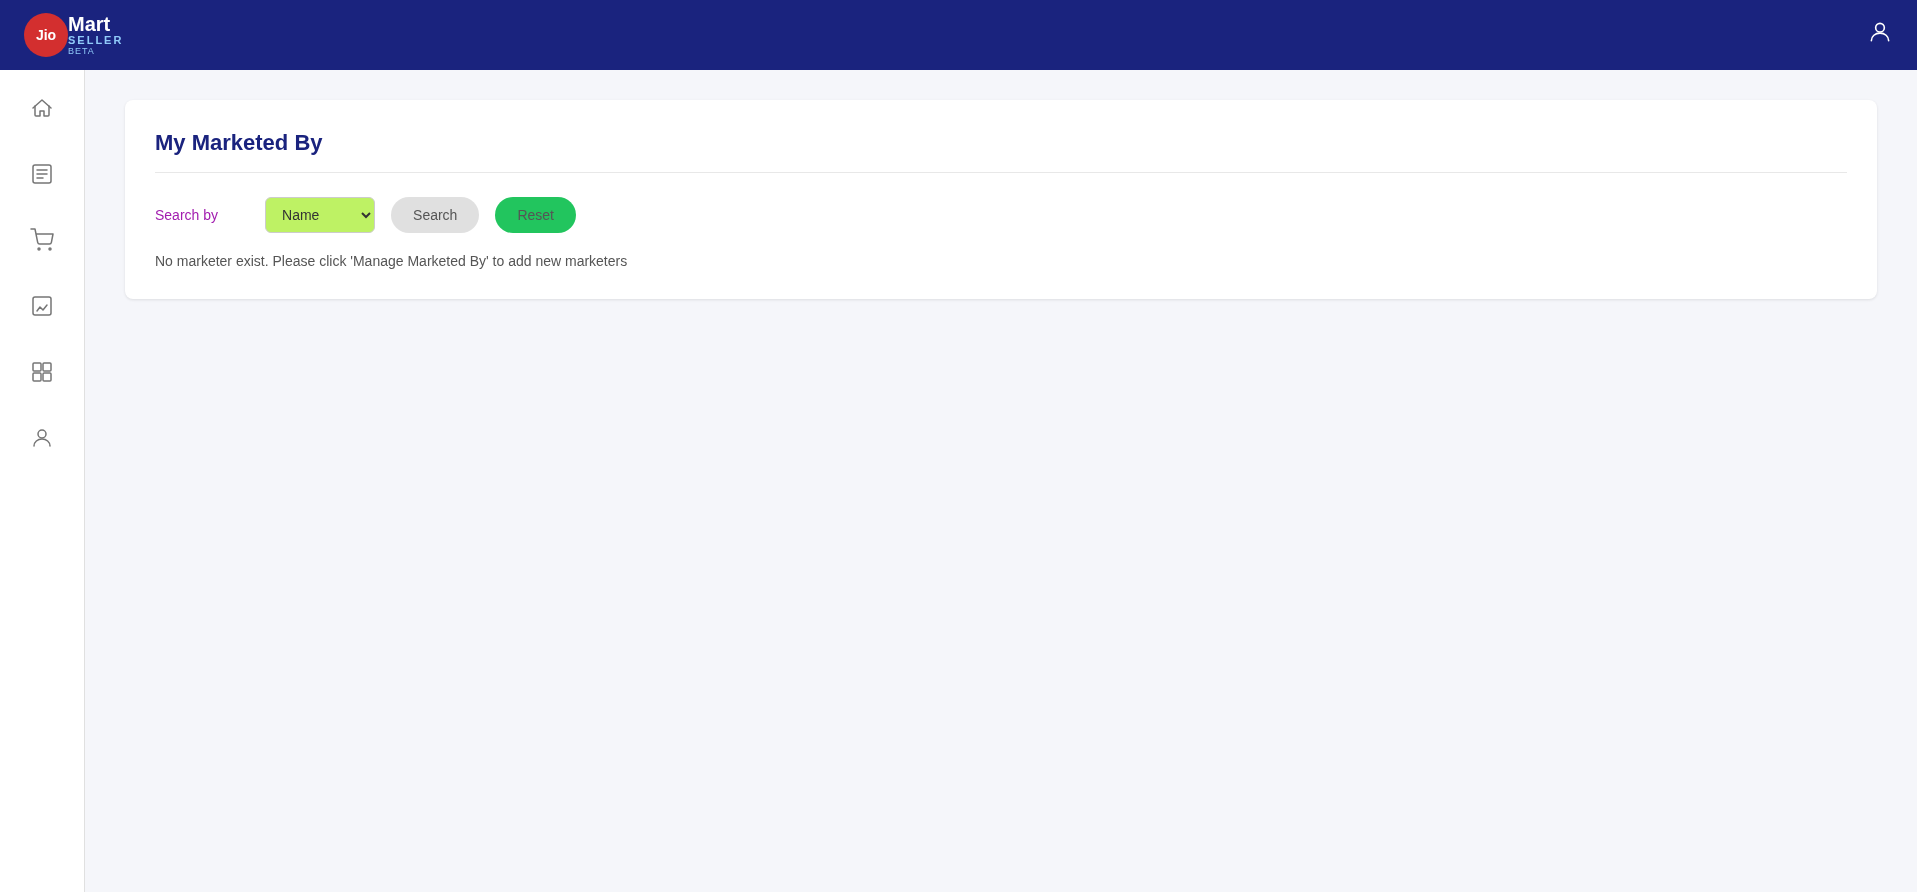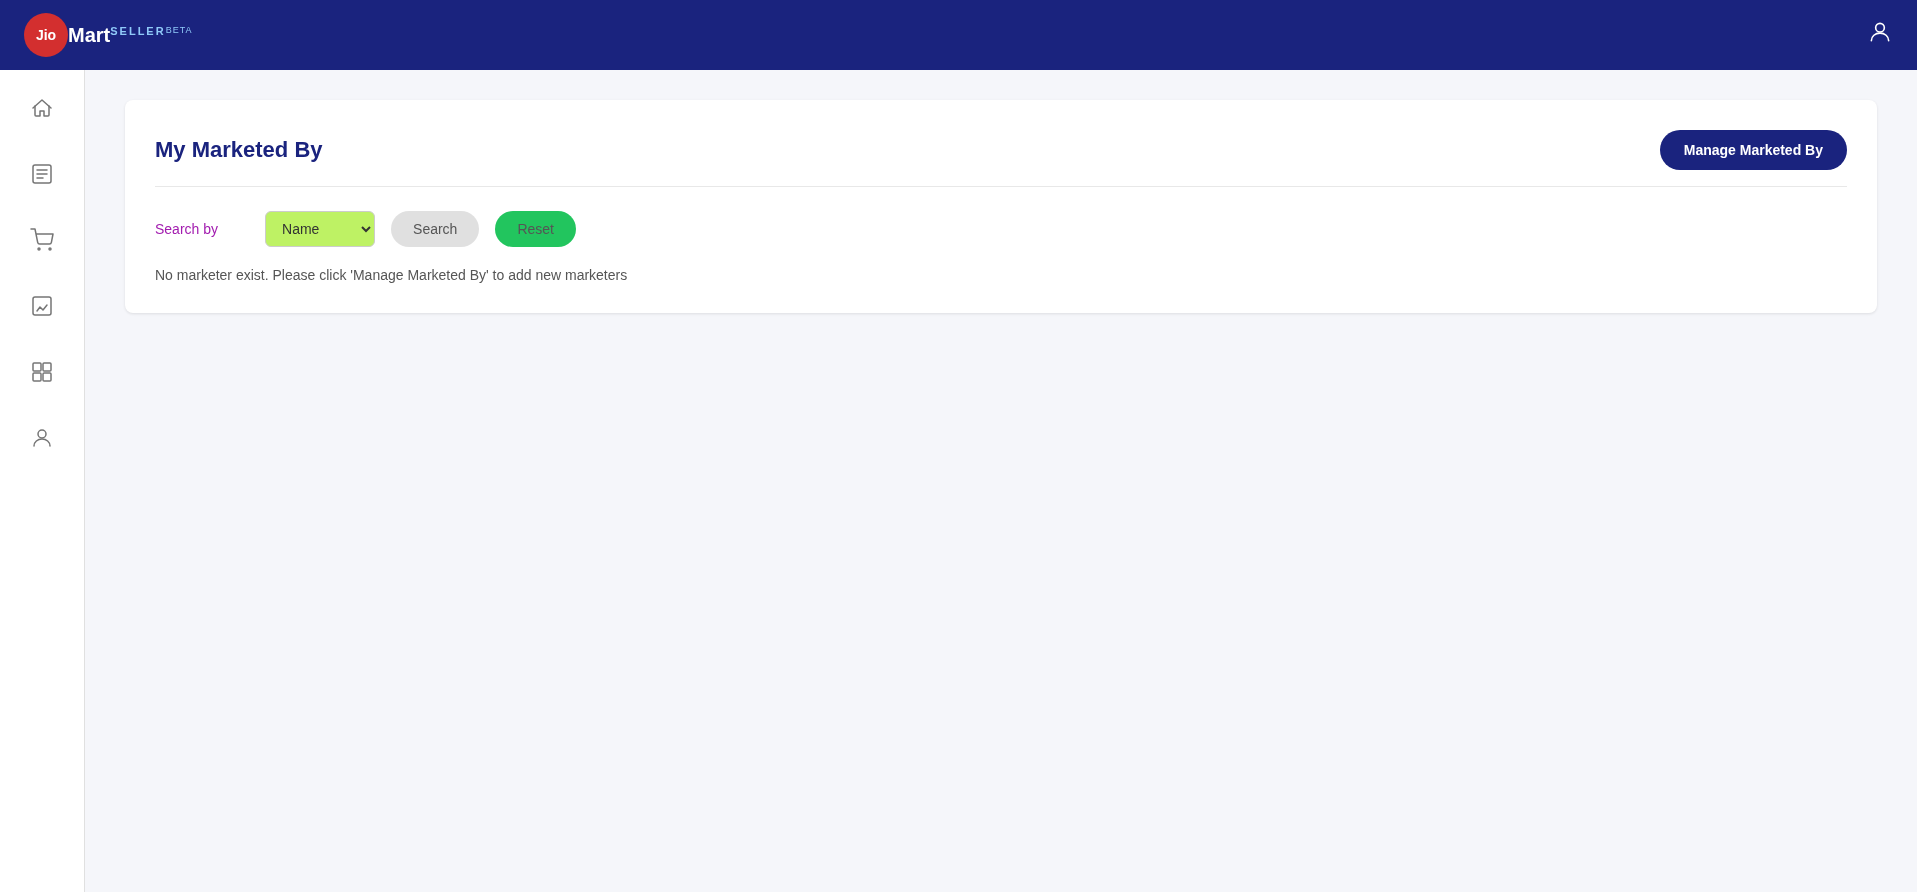--- a/index.html
+++ b/index.html
@@ -26,21 +26,21 @@
       border-radius: 50%;
       display: flex;
       align-items: center;
       justify-content: center;
       color: white;
       font-weight: bold;
       font-size: 14px;
     }
     .logo-text {
       display: flex;
-      flex-direction: row;
+      flex-direction: column;
     }
     .logo-mart {
       color: white;
       font-size: 20px;
       font-weight: bold;
       line-height: 1;
     }
     .logo-seller {
       color: #90caf9;
       font-size: 11px;
@@ -262,21 +262,20 @@
         <circle cx="12" cy="8" r="4"></circle>
         <path d="M4 20c0-4 3.6-7 8-7s8 3 8 7"></path>
       </svg>
     </div>
   </aside>
 
   <main class="main">
     <div class="card">
       <div class="card-header">
         <h1 class="card-title">My Marketed By</h1>
-        <button class="manage-btn">Manage Marketed By</button>
       </div>
 
       <div class="search-row">
         <span class="search-by-label">Search by</span>
         <select class="search-select">
           <option>Name</option>
         </select>
         <button class="search-btn">Search</button>
         <button class="reset-btn">Reset</button>
       </div>

